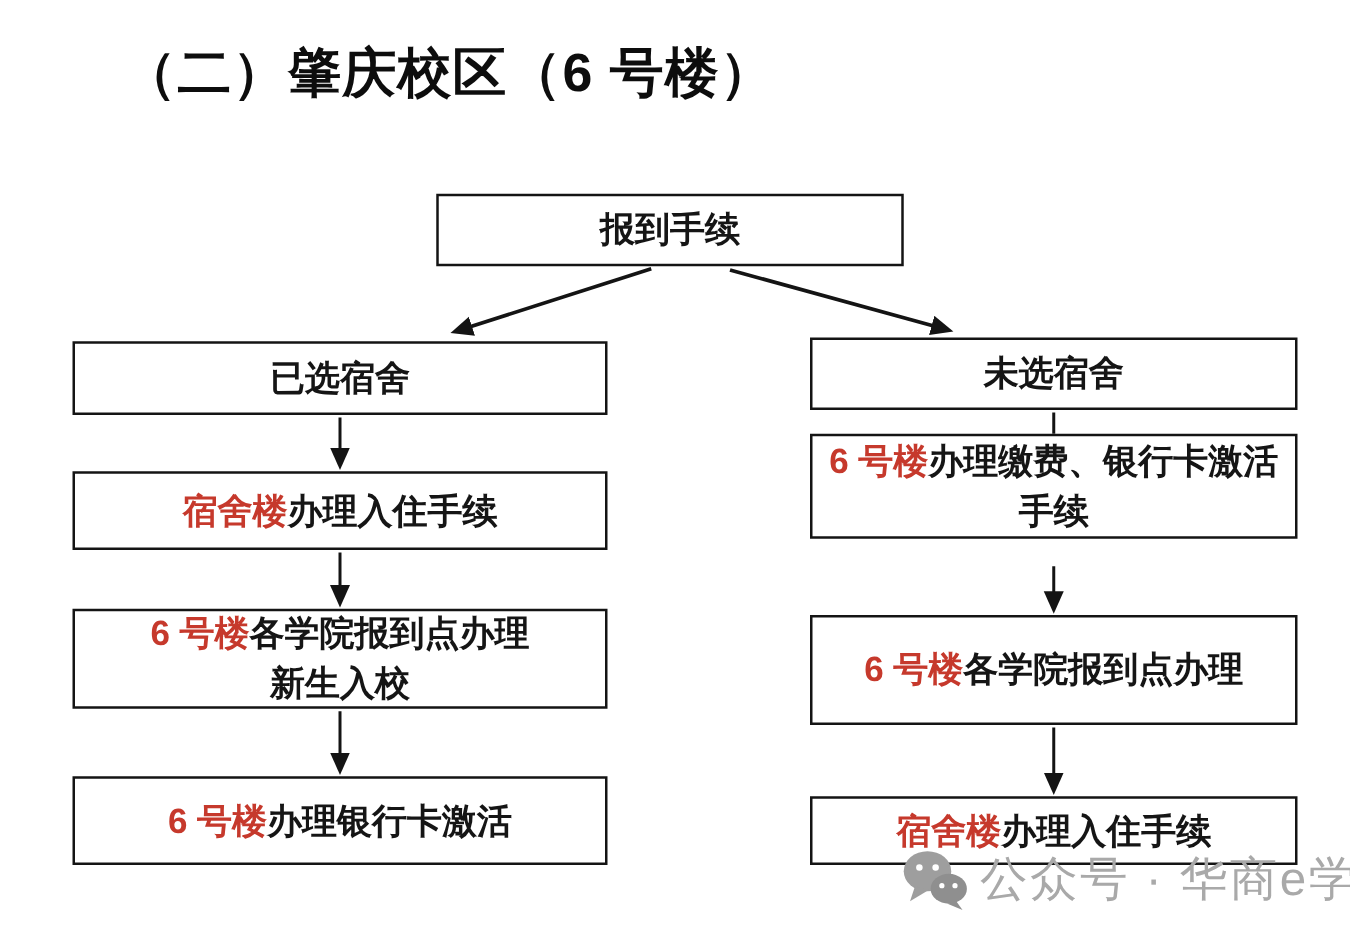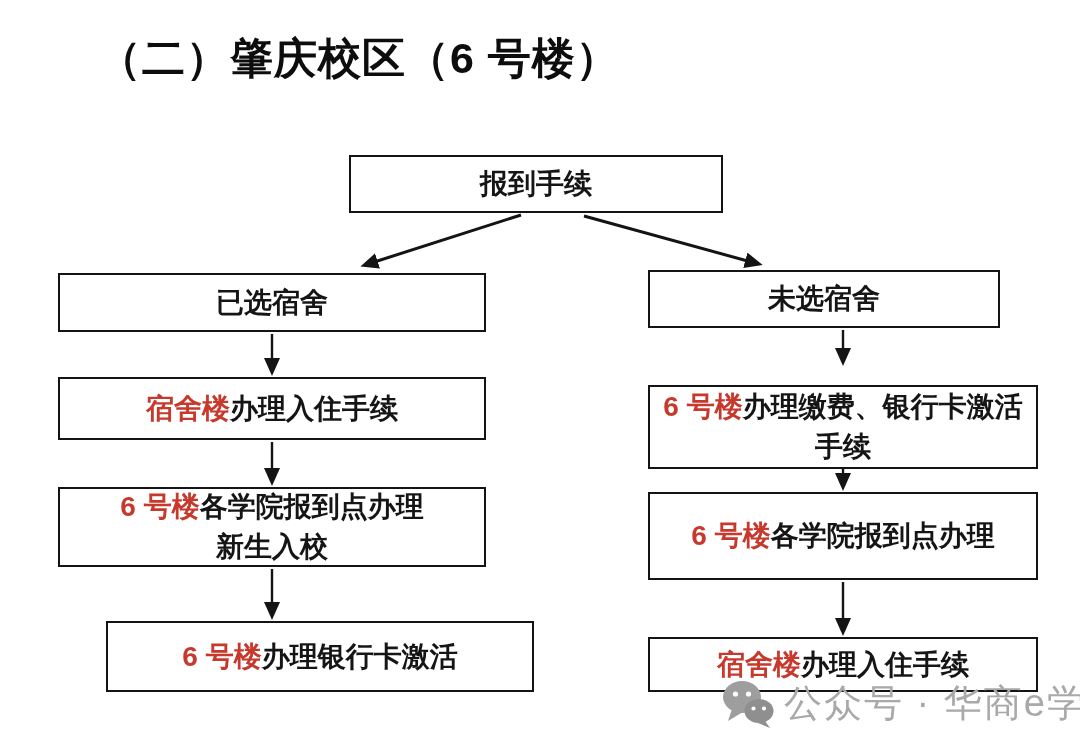--- a/index.html
+++ b/index.html
@@ -39,24 +39,24 @@
     box-sizing: border-box;
   }
   .box .bline { white-space: nowrap; }
   .red { color: #c6392c; }
 
   .box-root  { left: 349px; top: 155px; width: 374px; height: 58px; }
 
   .box-l1 { left: 58px; top: 273px; width: 428px; height: 59px; }
   .box-l2 { left: 58px; top: 377px; width: 428px; height: 63px; }
   .box-l3 { left: 58px; top: 487px; width: 428px; height: 80px; }
-  .box-l4 { left: 58px; top: 621px; width: 428px; height: 71px; margin-left: 48px; }
+  .box-l4 { left: 58px; top: 621px; width: 428px; height: 71px; }
 
-  .box-r1 { left: 648px; top: 270px; width: 352px; height: 58px; justify-content: center; }
-  .box-r2 { left: 648px; top: 385px; width: 390px; height: 84px; }
+  .box-r1 { left: 648px; top: 270px; width: 390px; height: 58px; justify-content: center; }
+  .box-r2 { left: 648px; top: 347px; width: 390px; height: 84px; }
   .box-r3 { left: 648px; top: 492px; width: 390px; height: 88px; }
   .box-r4 { left: 648px; top: 637px; width: 390px; height: 55px; }
 
   .arrow-layer {
     position: absolute;
     left: 0; top: 0;
     width: 1080px; height: 742px;
     pointer-events: none;
   }
   .watermark {

